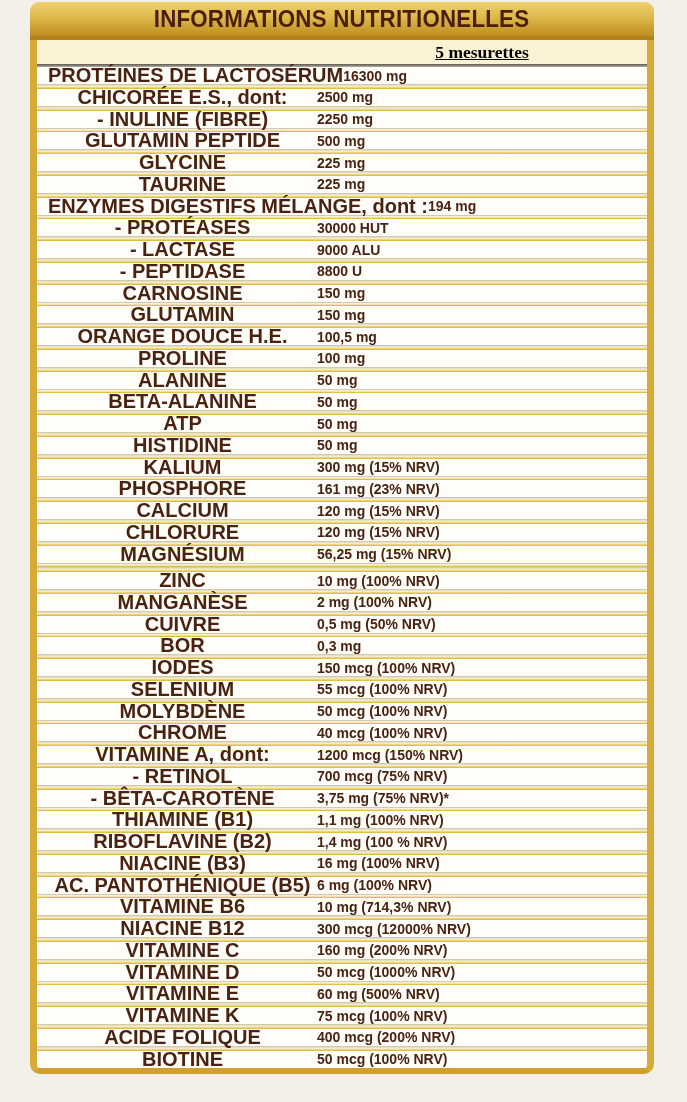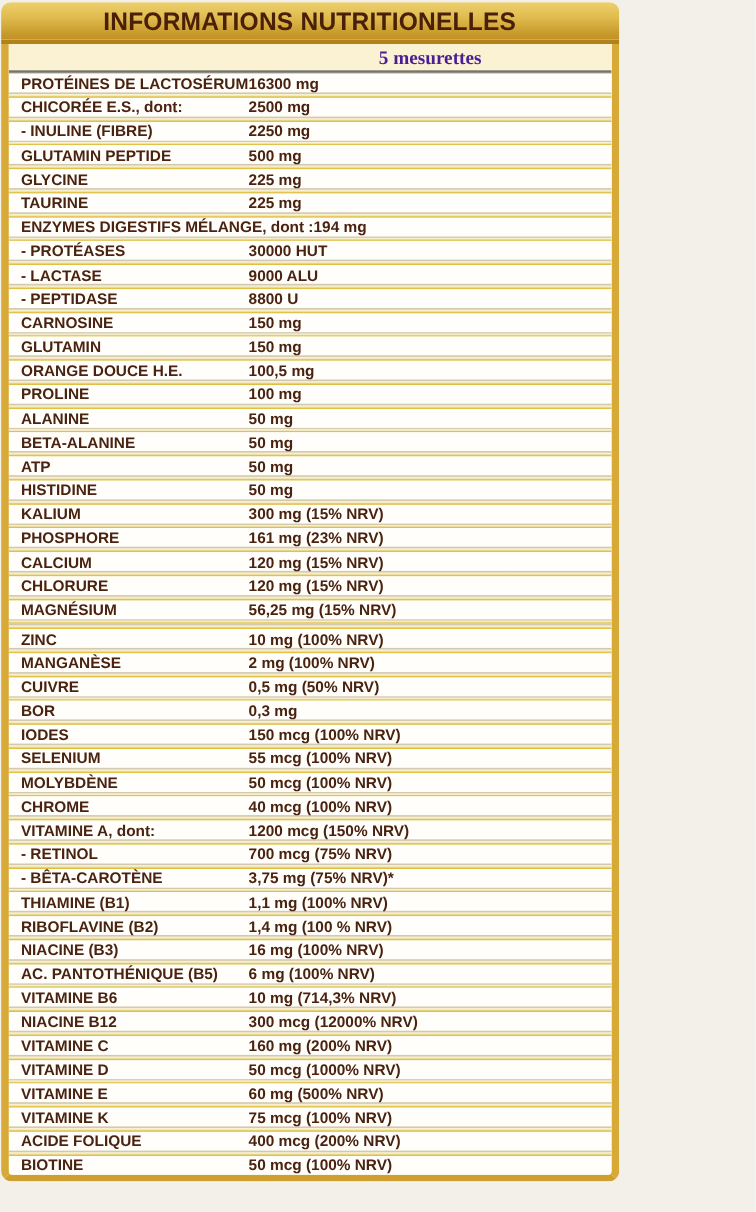--- a/index.html
+++ b/index.html
@@ -4,22 +4,23 @@
 <style>
   html,body{margin:0;padding:0;}
   body{
     width:687px;height:1102px;
     background:#f2f0e9;
     font-family:"Liberation Sans",sans-serif;
     position:relative;
     overflow:hidden;
   }
   .panel{
-    position:absolute;top:2px;left:1px;width:562px;
+    position:absolute;top:2px;left:1px;width:653px;
     box-sizing:border-box;
+    padding-left:29px;
   }
   .header-band{
     height:34px;
     background:linear-gradient(180deg,#edd06e 0%,#e0bc4f 40%,#cb9e30 78%,#c09023 100%);
     border-bottom:4px solid #b2811c;
     border-radius:9px 9px 0 0;
     display:flex;align-items:center;justify-content:center;
   }
   .title{
     font-weight:bold;font-size:23px;line-height:1;
@@ -35,33 +36,34 @@
     overflow:hidden;
   }
   .subheader{
     height:24px;background:#fbf2d4;
     display:flex;align-items:center;
   }
   .subheader .spacer{flex:1;}
   .subheader .col-head{
     width:330px;text-align:center;
     font-family:"Liberation Serif",serif;
-    font-weight:bold;font-size:17.5px;color:#4c1d95;
+    font-weight:bold;font-size:17.5px;color:#000000;text-decoration:underline;
   }
   .gray-sep{
     height:3px;
     background:linear-gradient(180deg,#5e5a50 0%,#8c887c 60%,#b3b0a4 100%);
   }
   .row{
     height:17px;display:flex;align-items:center;background:#fffefb;
   }
   .row .label{
     flex:1;padding-left:11px;
-    font-weight:bold;font-size:14px;color:#4a2310;
+    font-weight:bold;font-size:20px;color:#4a2310;
     white-space:nowrap;
+    text-align:center;
   }
   .row .value{
     width:330px;text-align:left;
     font-weight:bold;font-size:14px;color:#4a2310;
     white-space:nowrap;
   }
   .sep{
     height:4.75px;
     background:linear-gradient(180deg,
       #d2c9ae 0%,#d2c9ae 20%,

